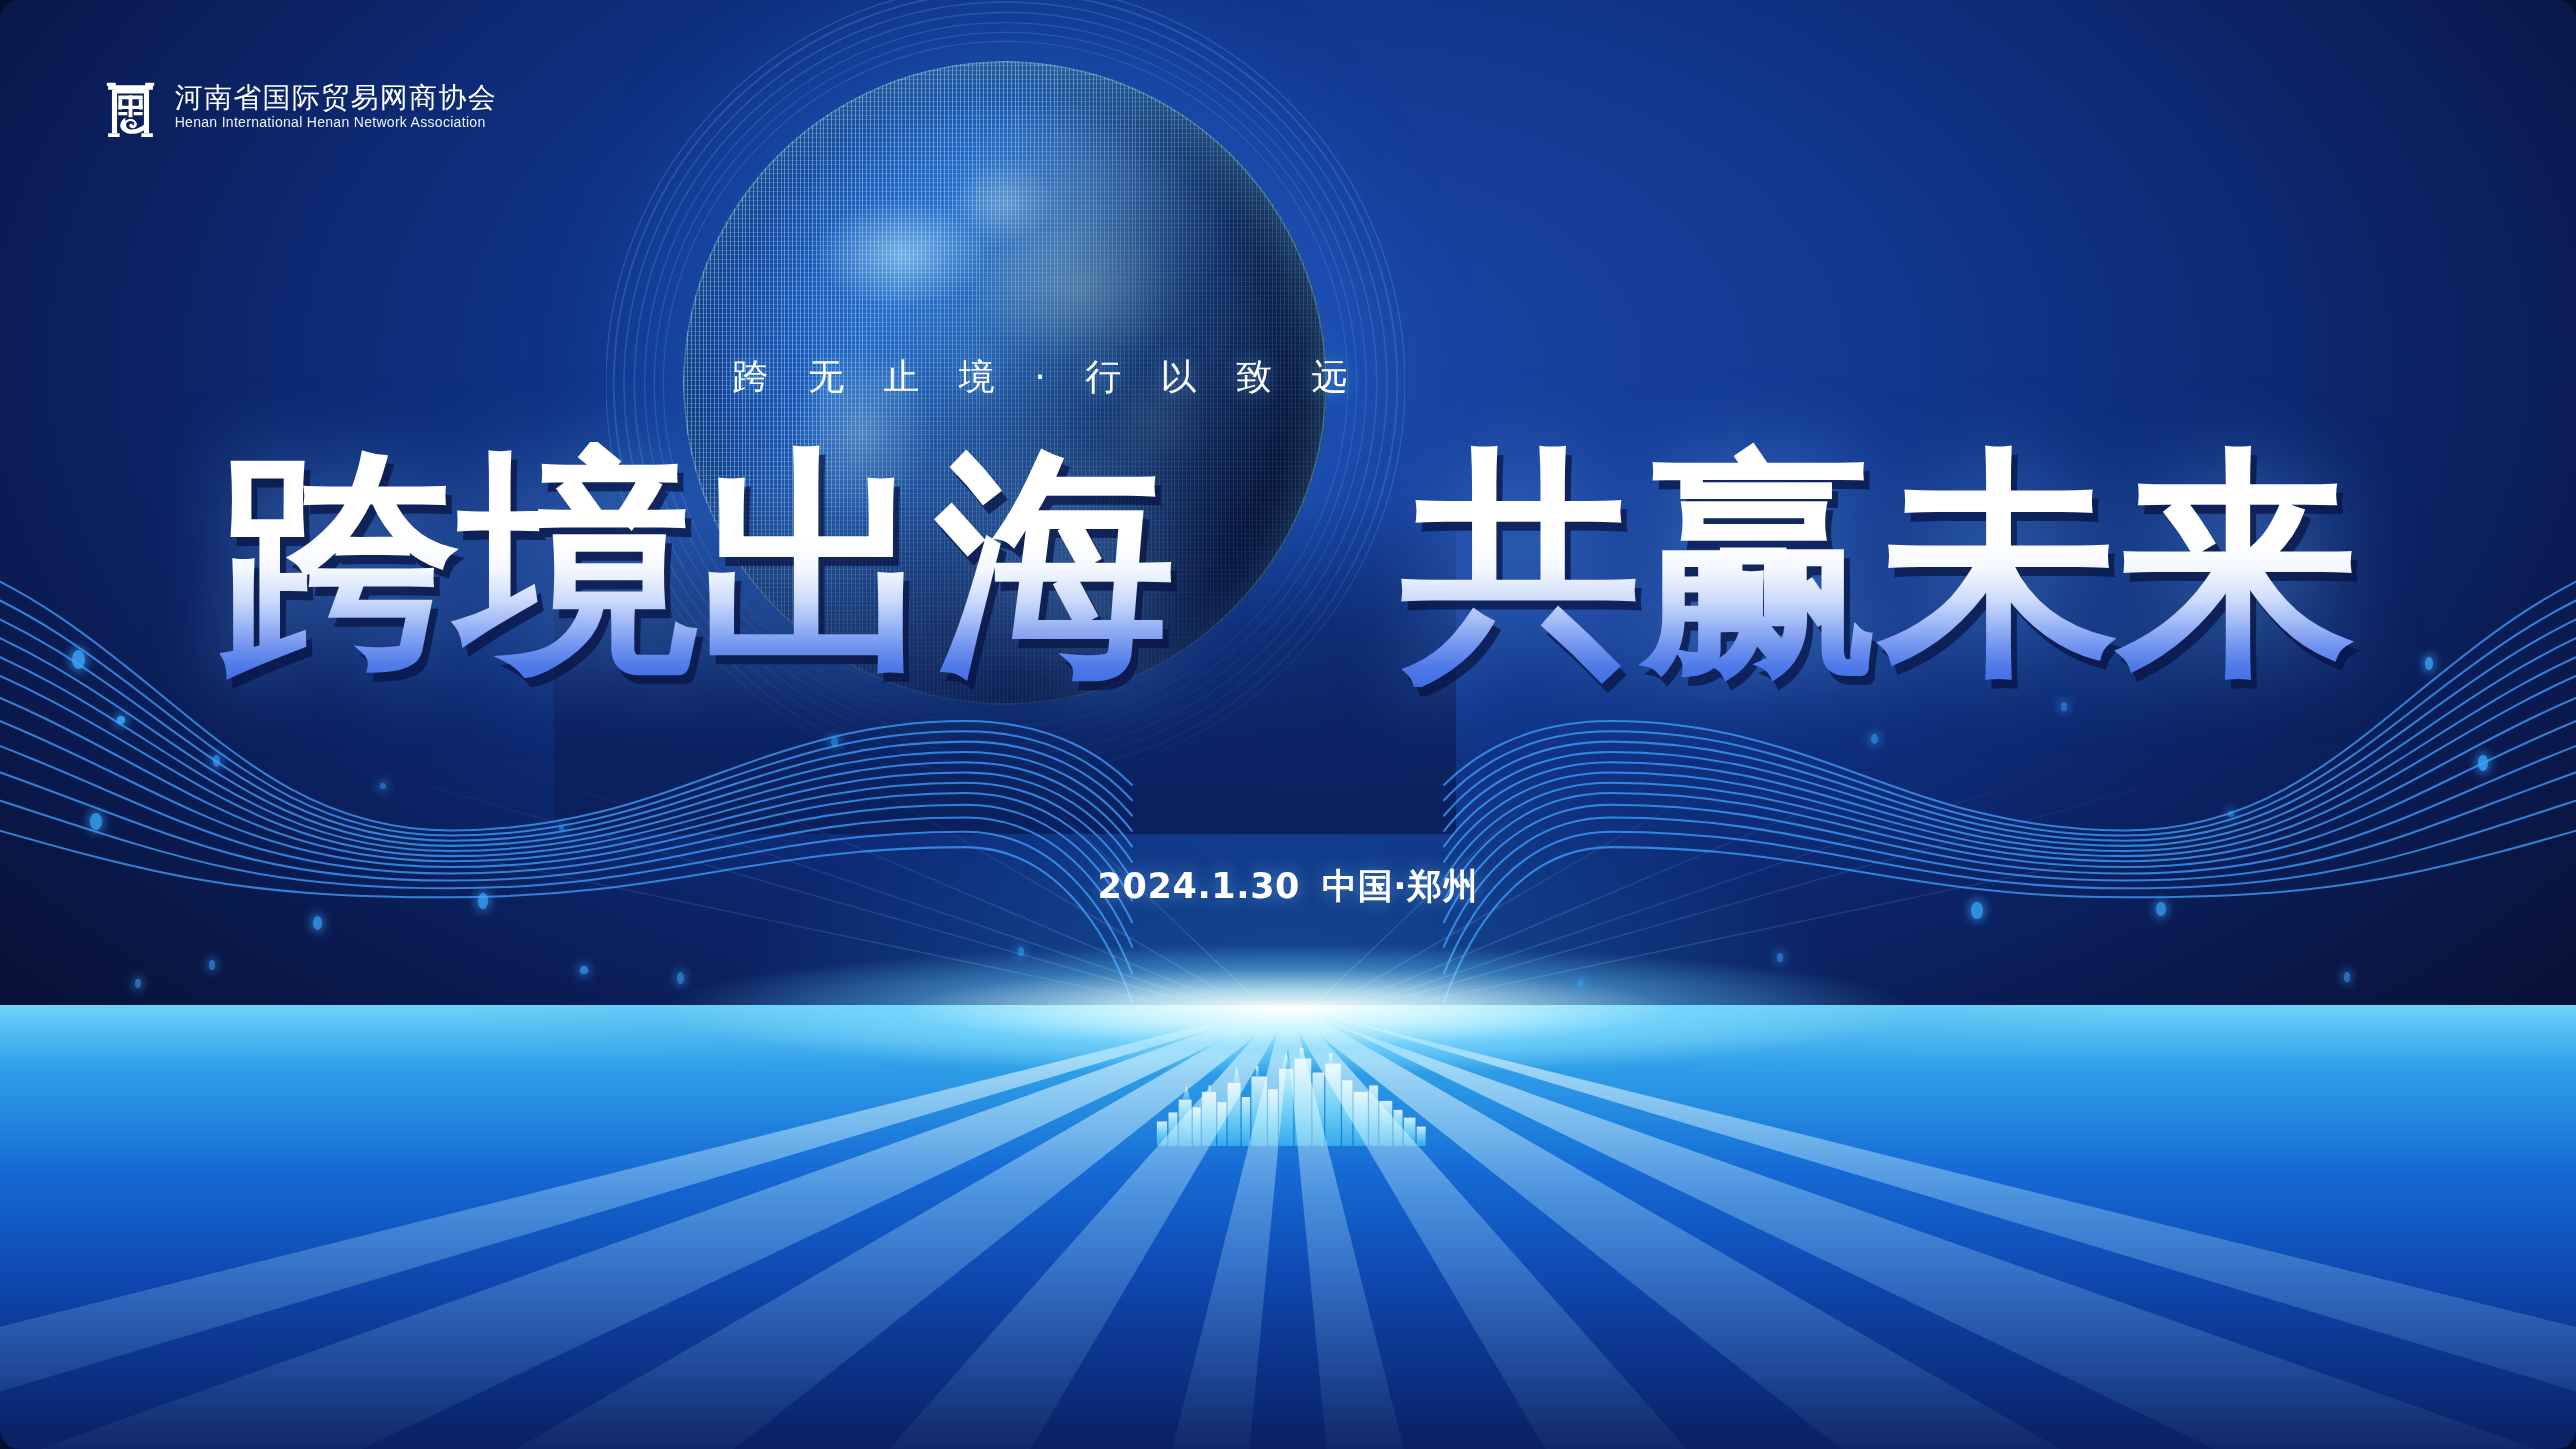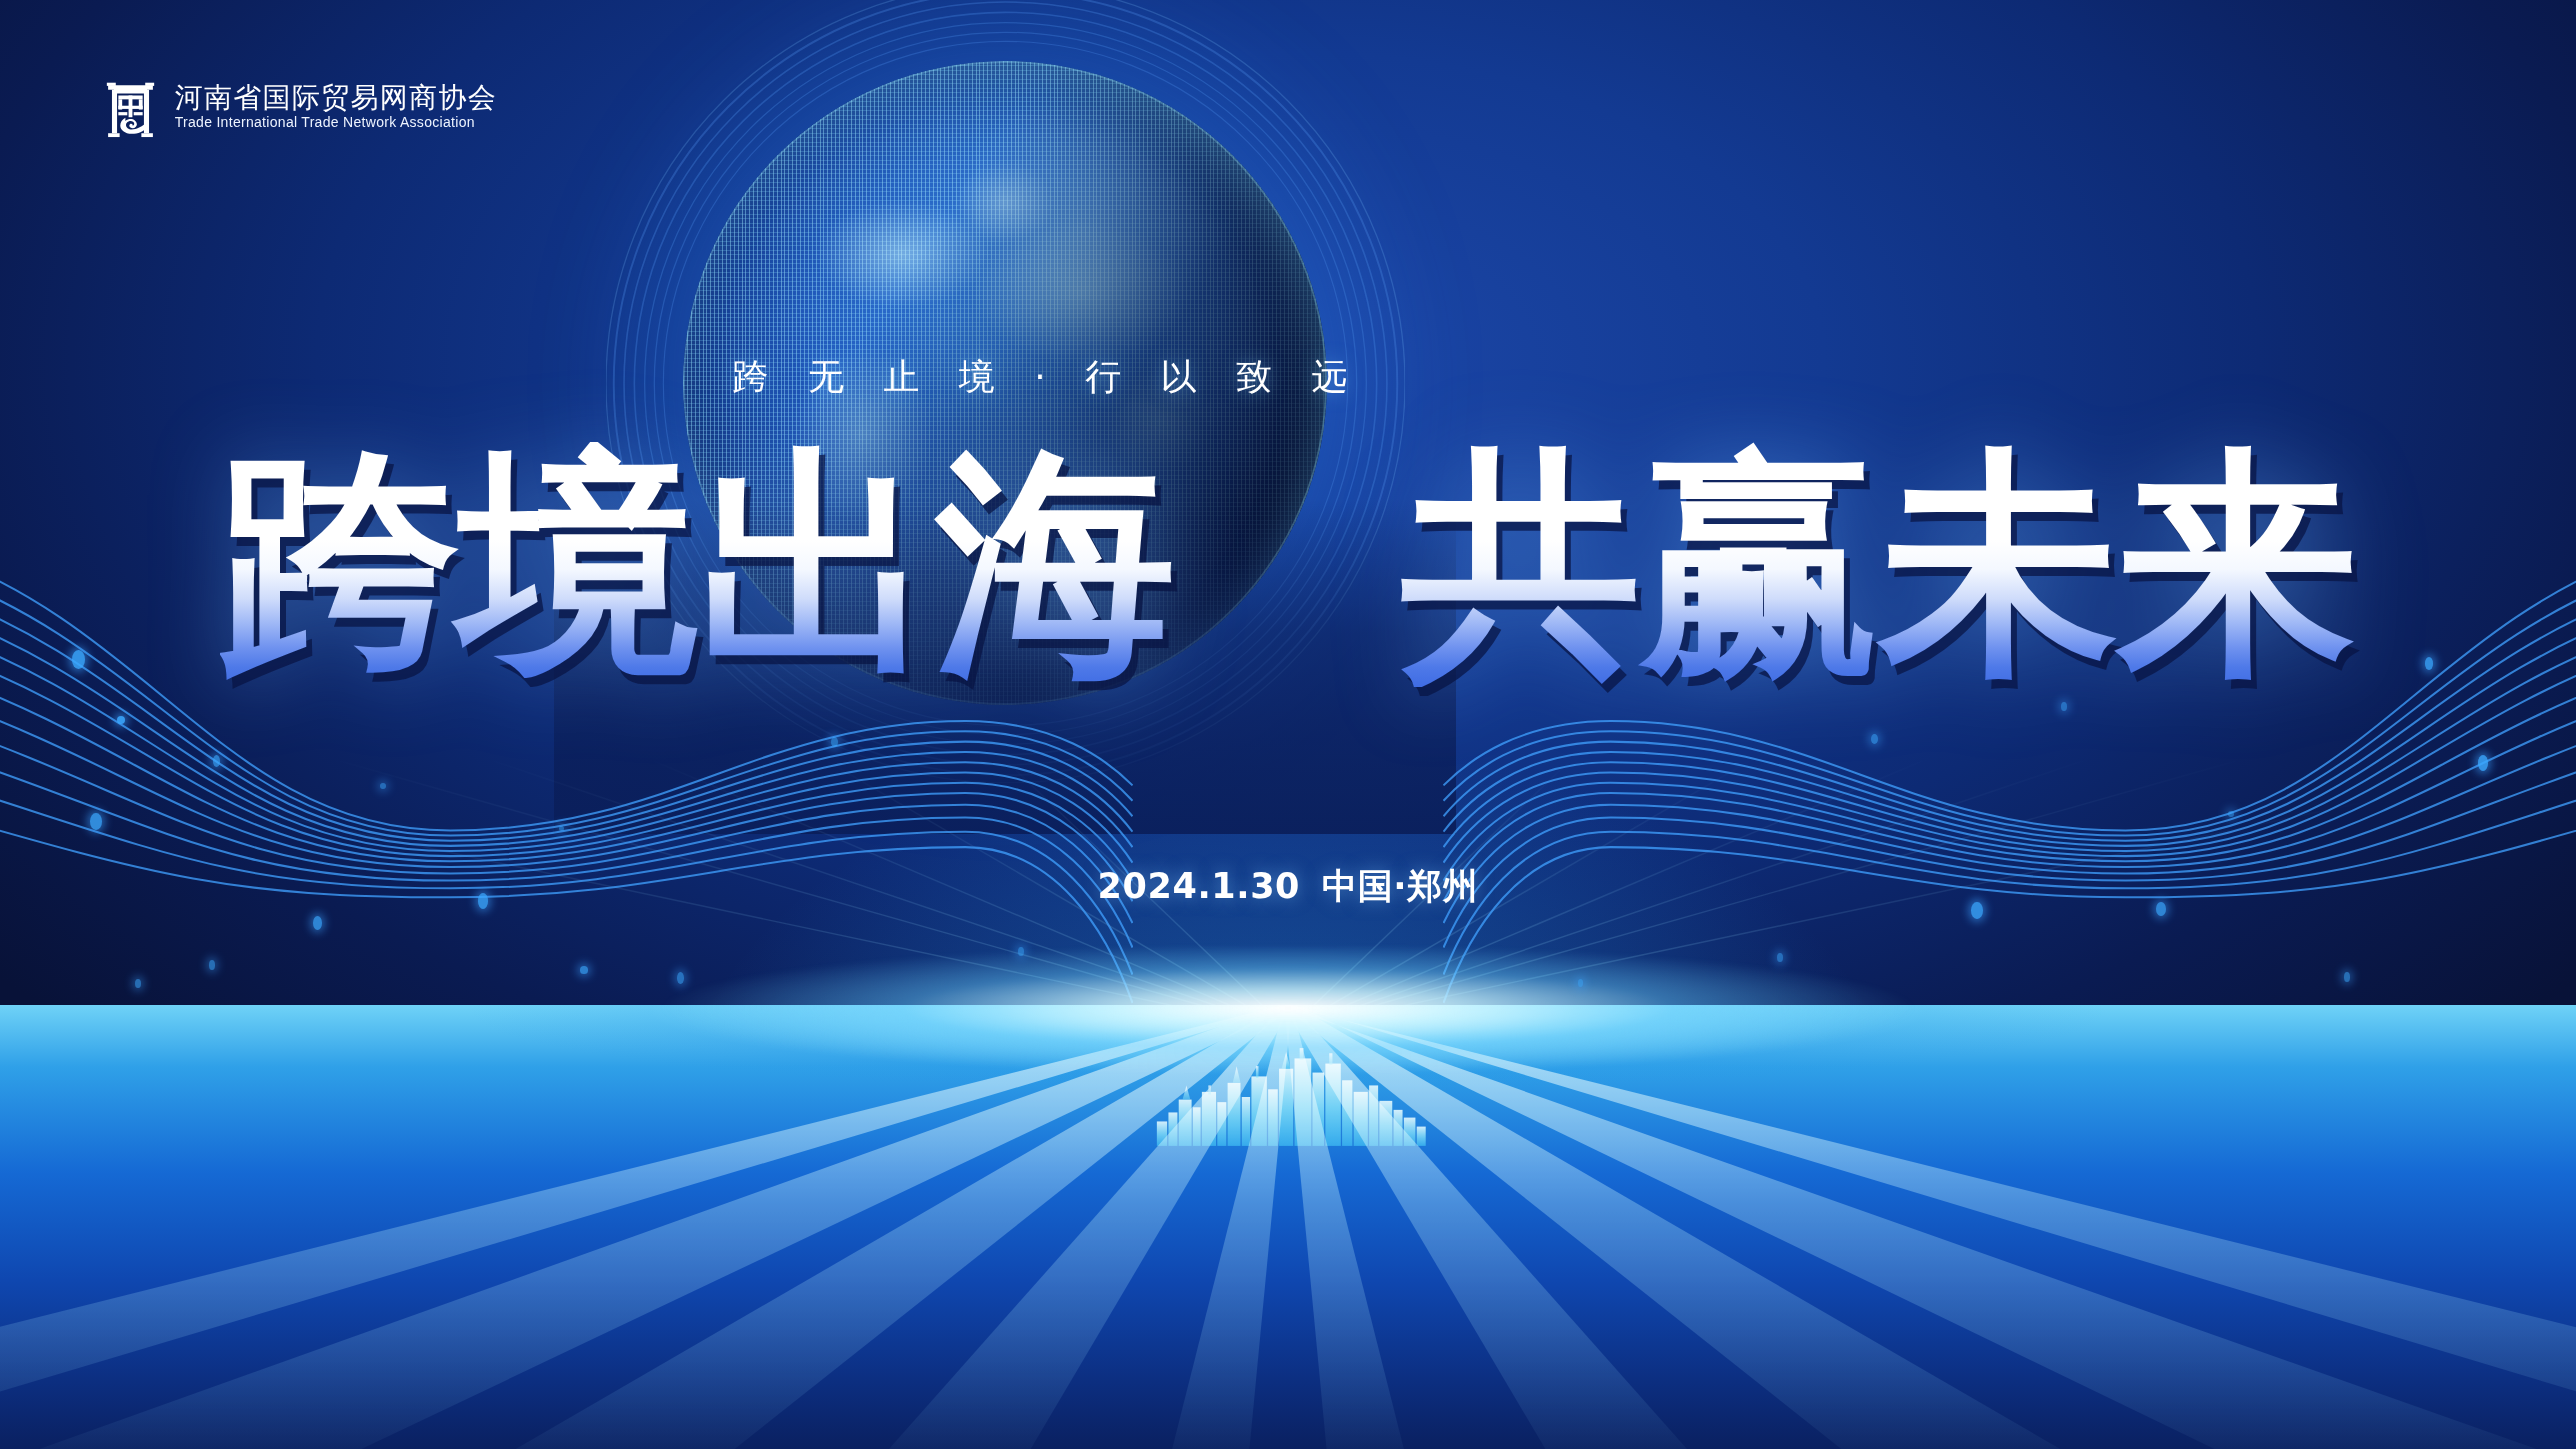--- a/index.html
+++ b/index.html
@@ -9,20 +9,21 @@
   #stage{
     position:relative;
     width:2576px;
     height:1449px;
     overflow:hidden;
     font-family:"Liberation Sans","DejaVu Sans",sans-serif;
     background:
       radial-gradient(ellipse 902px 580px at 50% 1133px, rgba(120,220,255,0.55) 0%, rgba(40,150,230,0.25) 32%, rgba(10,50,130,0.0) 68%),
       radial-gradient(ellipse 1674px 966px at 50% 361px, #1c47a8 0%, #133a92 32%, #0d2a74 58%, #0a1b52 80%, #081238 100%),
       linear-gradient(180deg,#0b1450 0%, #0d2166 28%, #103092 60%, #0d3fae 80%, #0a2f86 100%);
+    border-radius: 20px;
   }
 
   
   #globe-wrap{position:absolute;left:683px;top:61px;width:644px;height:644px;}
   #globe-rings{position:absolute;left:-77px;top:-77px;width:799px;height:799px;}
   #globe{
     position:absolute;left:0;top:0;width:644px;height:644px;border-radius:50%;
     background:
       radial-gradient(circle at 62% 26%, rgba(160,230,255,0.40) 0%, rgba(90,190,255,0.16) 22%, rgba(20,90,200,0.0) 52%),
       radial-gradient(circle at 48% 44%, #2a6fd6 0%, #1f56b8 38%, #163f92 62%, #0f2b6a 84%, #0b1f4e 100%);
@@ -345,21 +346,21 @@
         <path d="M48,56 h14 v5 h-14 z"></path>
         <path d="M6,10 h14 v5 h-14 z"></path>
         <path d="M66,10 h14 v5 h-14 z"></path>
         <path d="M8,89 h18 v6 h-18 z"></path>
         <path d="M60,89 h18 v6 h-18 z"></path>
         <path d="M35,70 c7,-6 17,-3 18,5 c0,5 -6,8 -10,5 c-3,-2 -2,-6 1,-6 c2,0 3,2 2,3 c3,0 4,-4 1,-6 c-4,-3 -11,0 -11,5 c0,4 4,7 9,7 c8,0 14,-4 20,-8 l5,5 c-7,6 -15,10 -25,10 c-11,0 -18,-6 -18,-13 c0,-5 3,-9 8,-12 z"></path>
       </g>
     </svg>
     <div id="logo-text">
       <div id="logo-cn">河南省国际贸易网商协会</div>
-      <div id="logo-en">Trade International Trade Network Association</div>
+      <div id="logo-en">Henan International Henan Network Association</div>
     </div>
   </div>
 
   <div id="tagline">跨 无 止 境 · 行 以 致 远</div>
 
   <div id="headline">
     <span class="seg gtxt">跨境出海</span>
     <span class="gap"></span>
     <span class="seg gtxt">共赢未来</span>
   </div>

